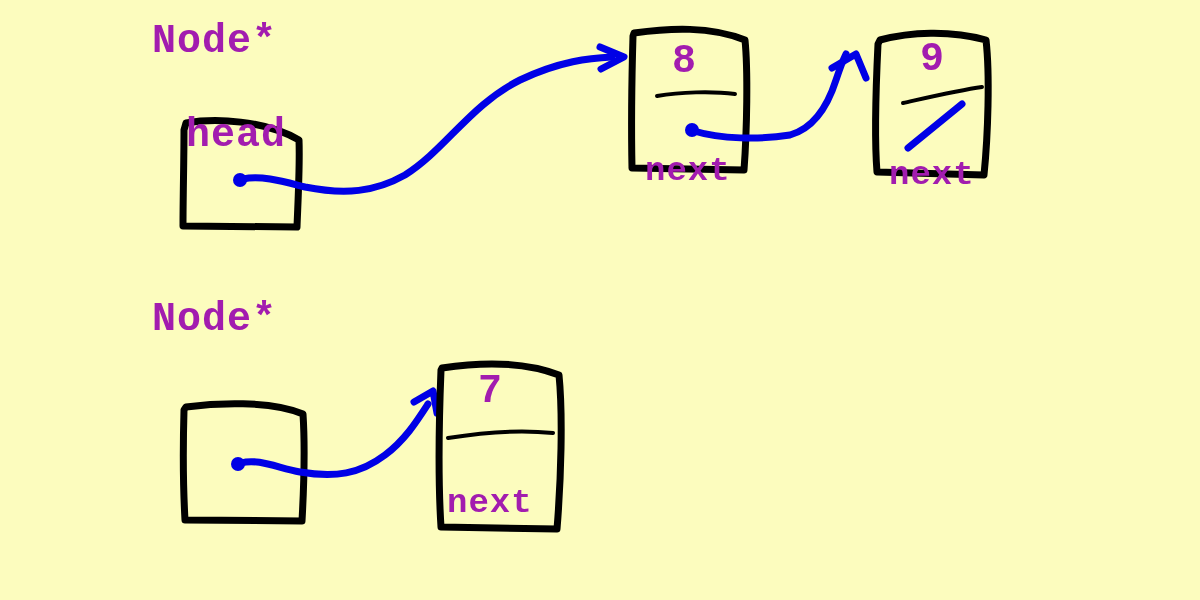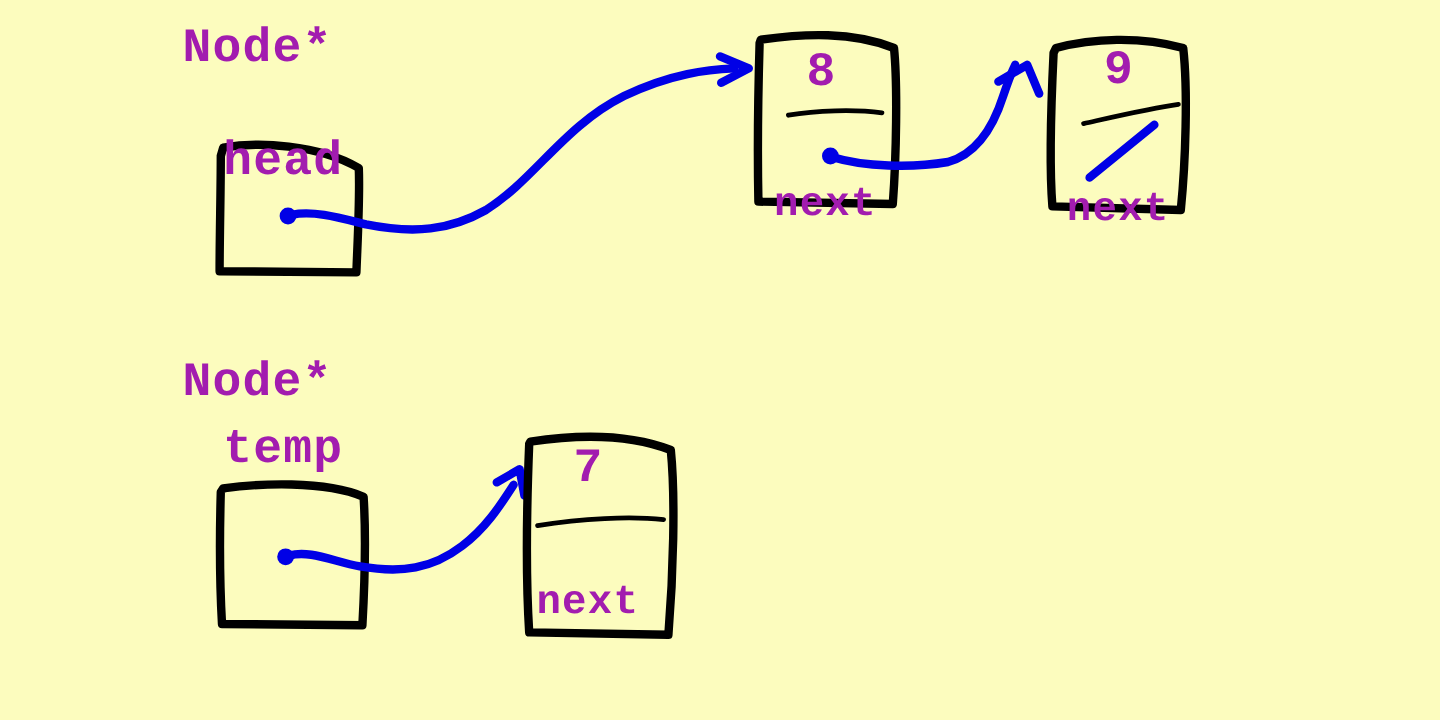--- a/index.html
+++ b/index.html
@@ -97,21 +97,20 @@
                C520,360 475,363 442,368 Z" fill="none" stroke="#000000" stroke-width="7" stroke-linecap="round" stroke-linejoin="round"></path>
       <path d="M448,438 C485,432 525,430 553,433" fill="none" stroke="#000000" stroke-width="4" stroke-linecap="round"></path>
     </g>
 
   </svg>
 
   <div class="lbl var-type" style="left:152px; top:22px;">Node*</div>
   <div class="lbl var-name" style="left:186px; top:88px;margin-top:28px;">head</div>
 
   <div class="lbl var-type" style="left:152px; top:300px;">Node*</div>
-  <div class="lbl var-name" style="left:186px; top:356px;">temp</div>
 
   <div class="lbl node-val" style="left:672px; top:42px;">8</div>
   <div class="lbl node-next" style="left:645px; top:134px;">next</div>
 
   <div class="lbl node-val" style="left:920px; top:40px;">9</div>
   <div class="lbl node-next" style="left:889px; top:138px;">next</div>
 
   <div class="lbl node-val" style="left:478px; top:372px;">7</div>
   <div class="lbl node-next" style="left:447px; top:466px;">next</div>
 

